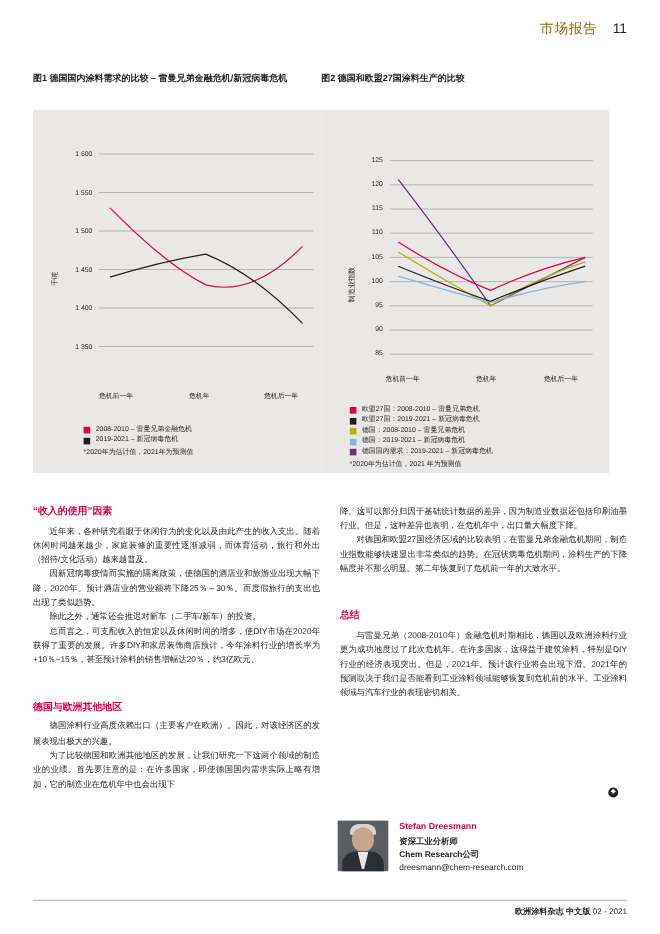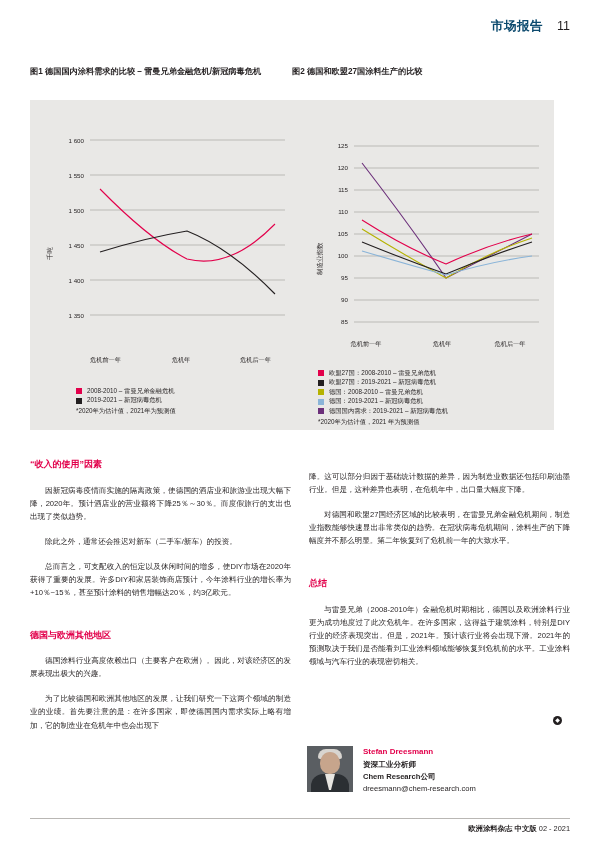--- a/index.html
+++ b/index.html
@@ -25,23 +25,23 @@
   
   .header {
     position: absolute;
     top: 18px;
     right: 30px;
     display: flex;
     align-items: baseline;
     gap: 14px;
   }
   .header-title {
-    color: #0c4a6e;
+    color: #a16207;
     font-size: 12.5px;
-    font-weight: bold;
+    font-weight: normal;
     letter-spacing: 0.5px;
   }
   .header-page {
     color: #231f20;
     font-size: 12.5px;
     font-weight: normal;
   }
 
   
   .figures {
@@ -141,21 +141,21 @@
     color: #e2004b;
     font-size: 9px;
     font-weight: bold;
     line-height: 1.5;
     margin: 0 0 4px 0;
   }
   .sec-head.spaced { margin-top: 30px; }
   p.body {
     font-size: 7.6px;
     line-height: 1.72;
-    margin: 12px 0 0 0;
+    margin: 0 0 0 0;
     text-align: justify;
     text-indent: 15px;
     color: #231f20;
   }
   p.body.noindent { text-indent: 0; }
 
   
   .author {
     position: absolute;
     left: 307px;
@@ -382,20 +382,21 @@
           <div class="legend-note">*2020年为估计值，2021 年为预测值</div>
         </div>
       </div>
     </div>
   </div>
 
   <div class="content">
 
     <div class="col">
       <h2 class="sec-head">“收入的使用”因素</h2>
+      <p class="body">近年来，各种研究着眼于休闲行为的变化以及由此产生的收入支出。随着休闲时间越来越少，家庭装修的重要性逐渐减弱，而体育活动，旅行和外出（招待/文化活动）越来越普及。</p>
       <p class="body">因新冠病毒疫情而实施的隔离政策，使德国的酒店业和旅游业出现大幅下降，2020年。预计酒店业的营业额将下降25％～30％。而度假旅行的支出也出现了类似趋势。</p>
       <p class="body">除此之外，通常还会推迟对新车（二手车/新车）的投资。</p>
       <p class="body">总而言之，可支配收入的恒定以及休闲时间的增多，使DIY市场在2020年获得了重要的发展。许多DIY和家居装饰商店预计，今年涂料行业的增长率为+10％~15％，甚至预计涂料的销售增幅达20％，约3亿欧元。</p>
 
       <h2 class="sec-head spaced">德国与欧洲其他地区</h2>
       <p class="body">德国涂料行业高度依赖出口（主要客户在欧洲）。因此，对该经济区的发展表现出极大的兴趣。</p>
       <p class="body">为了比较德国和欧洲其他地区的发展，让我们研究一下这两个领域的制造业的业绩。首先要注意的是：在许多国家，即使德国国内需求实际上略有增加，它的制造业在危机年中也会出现下</p>
     </div>
 
     <div class="col">

